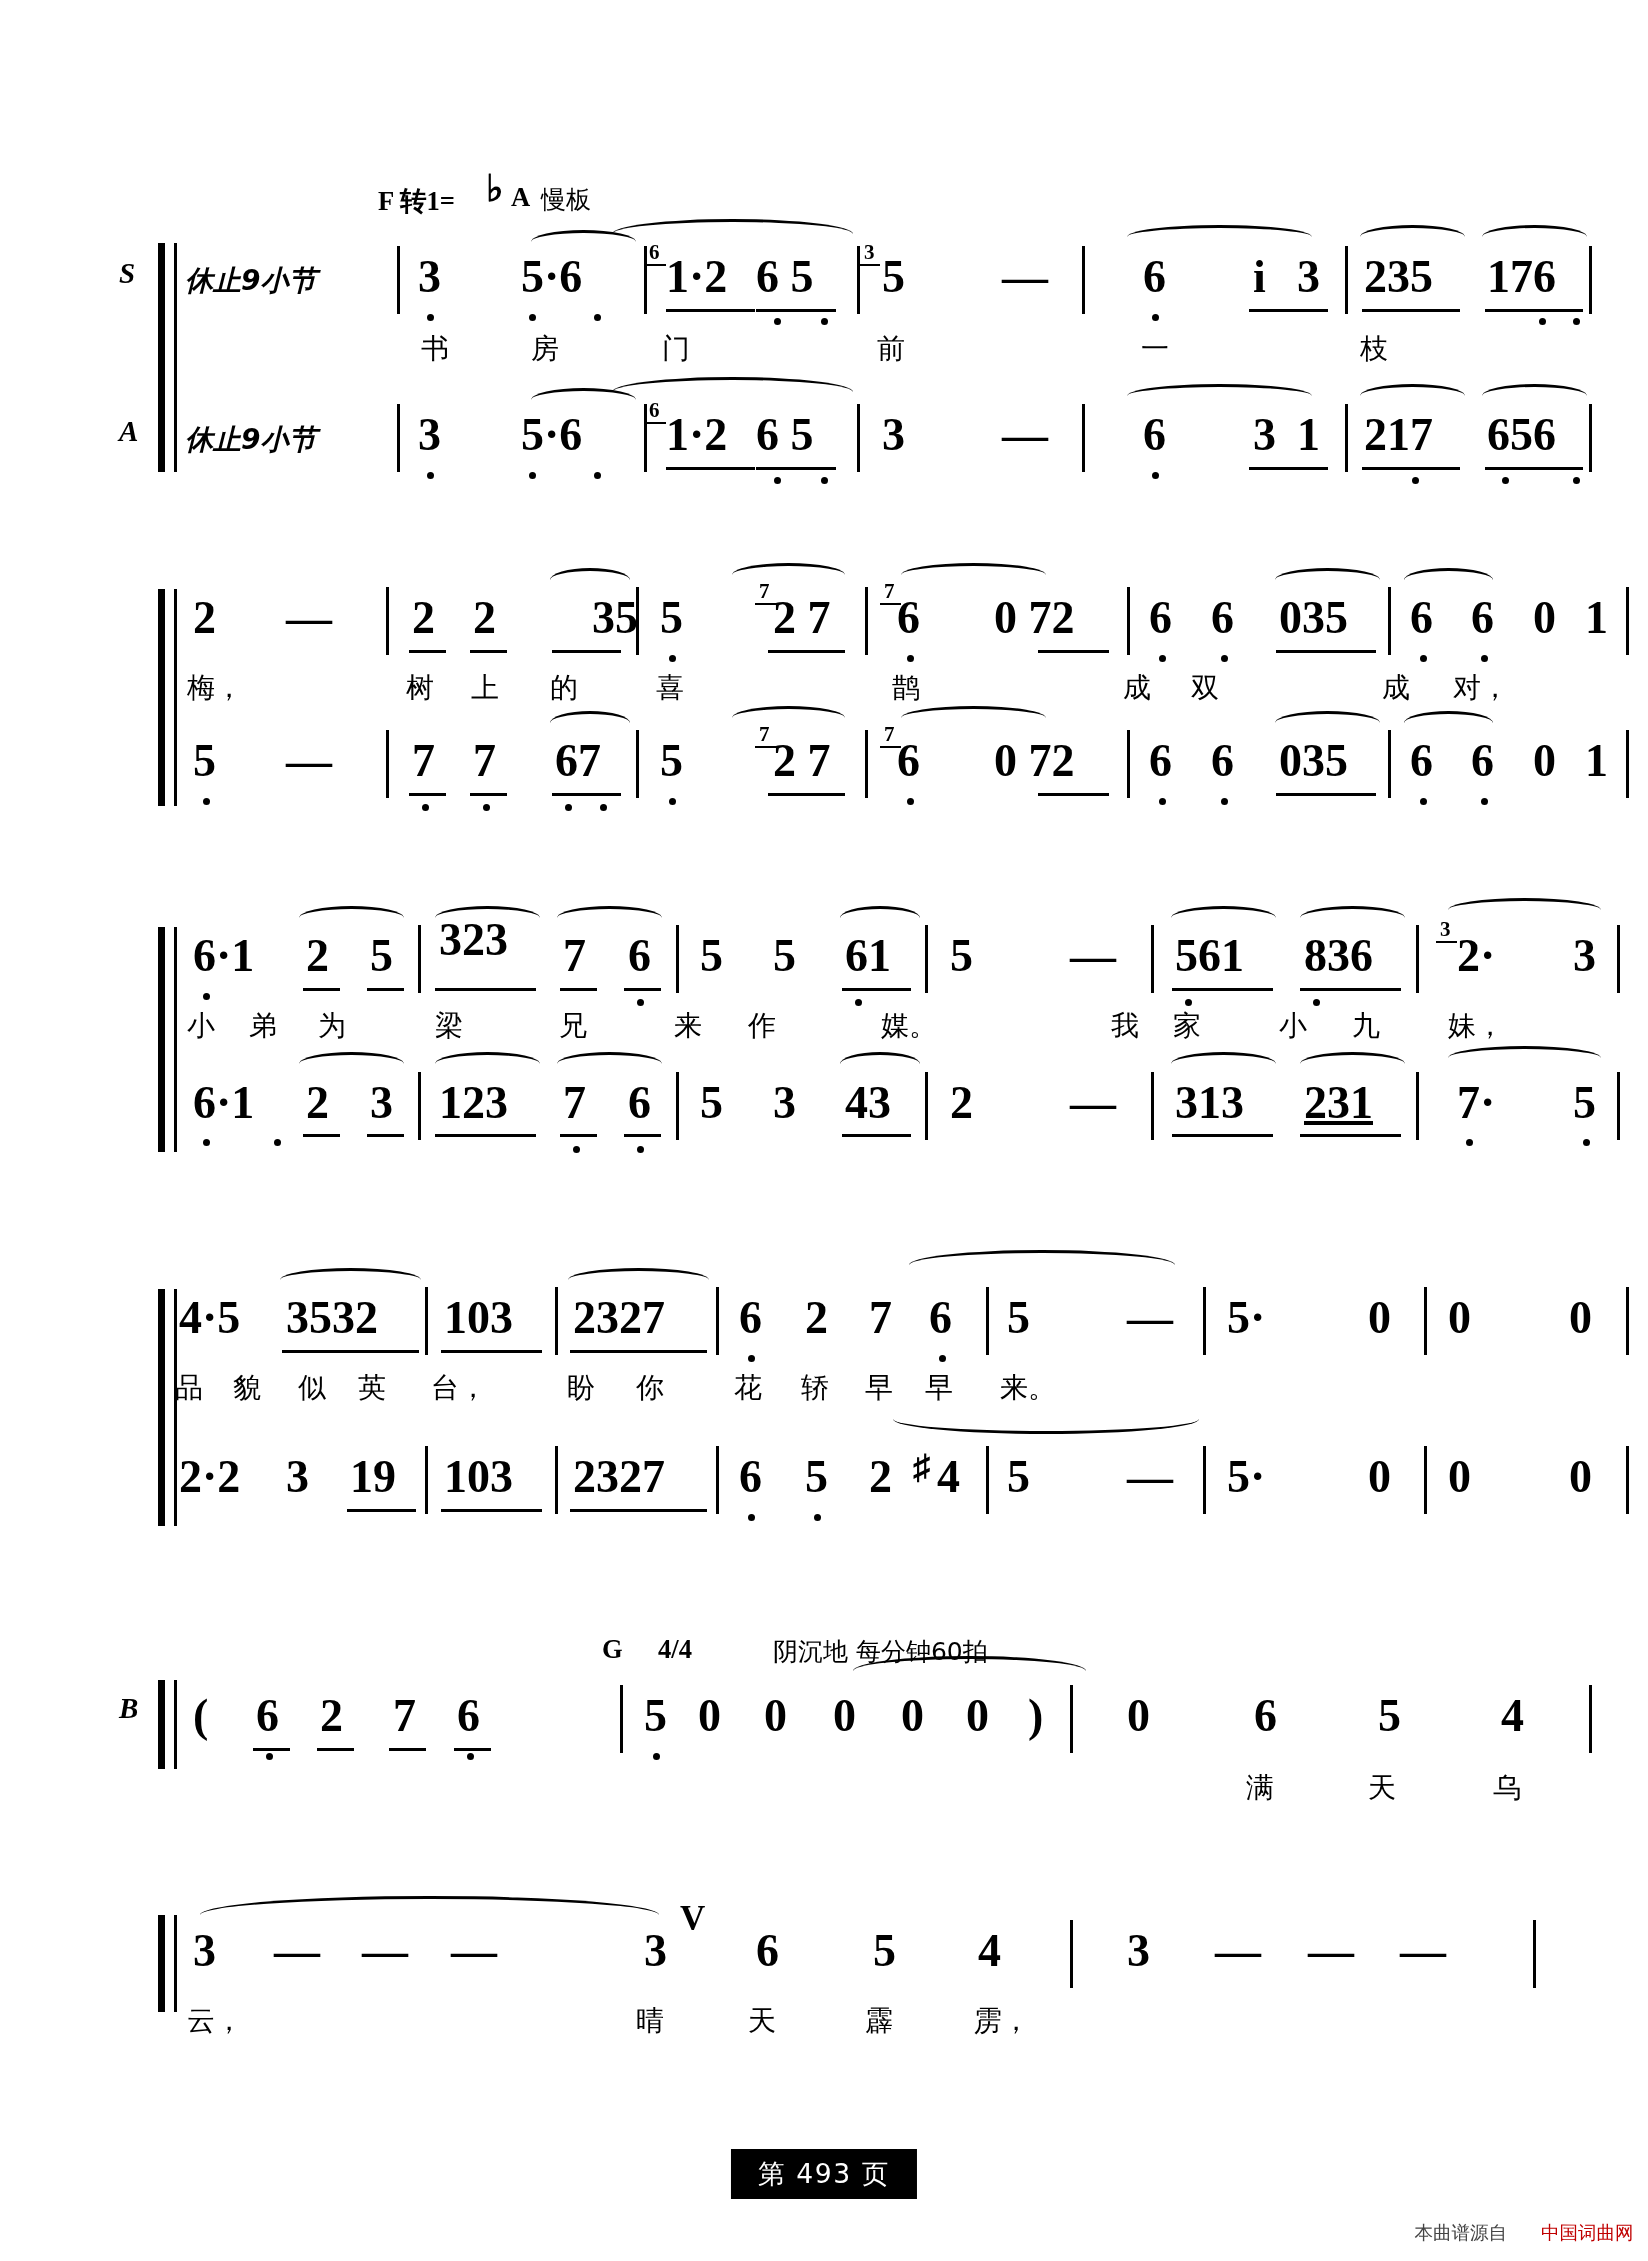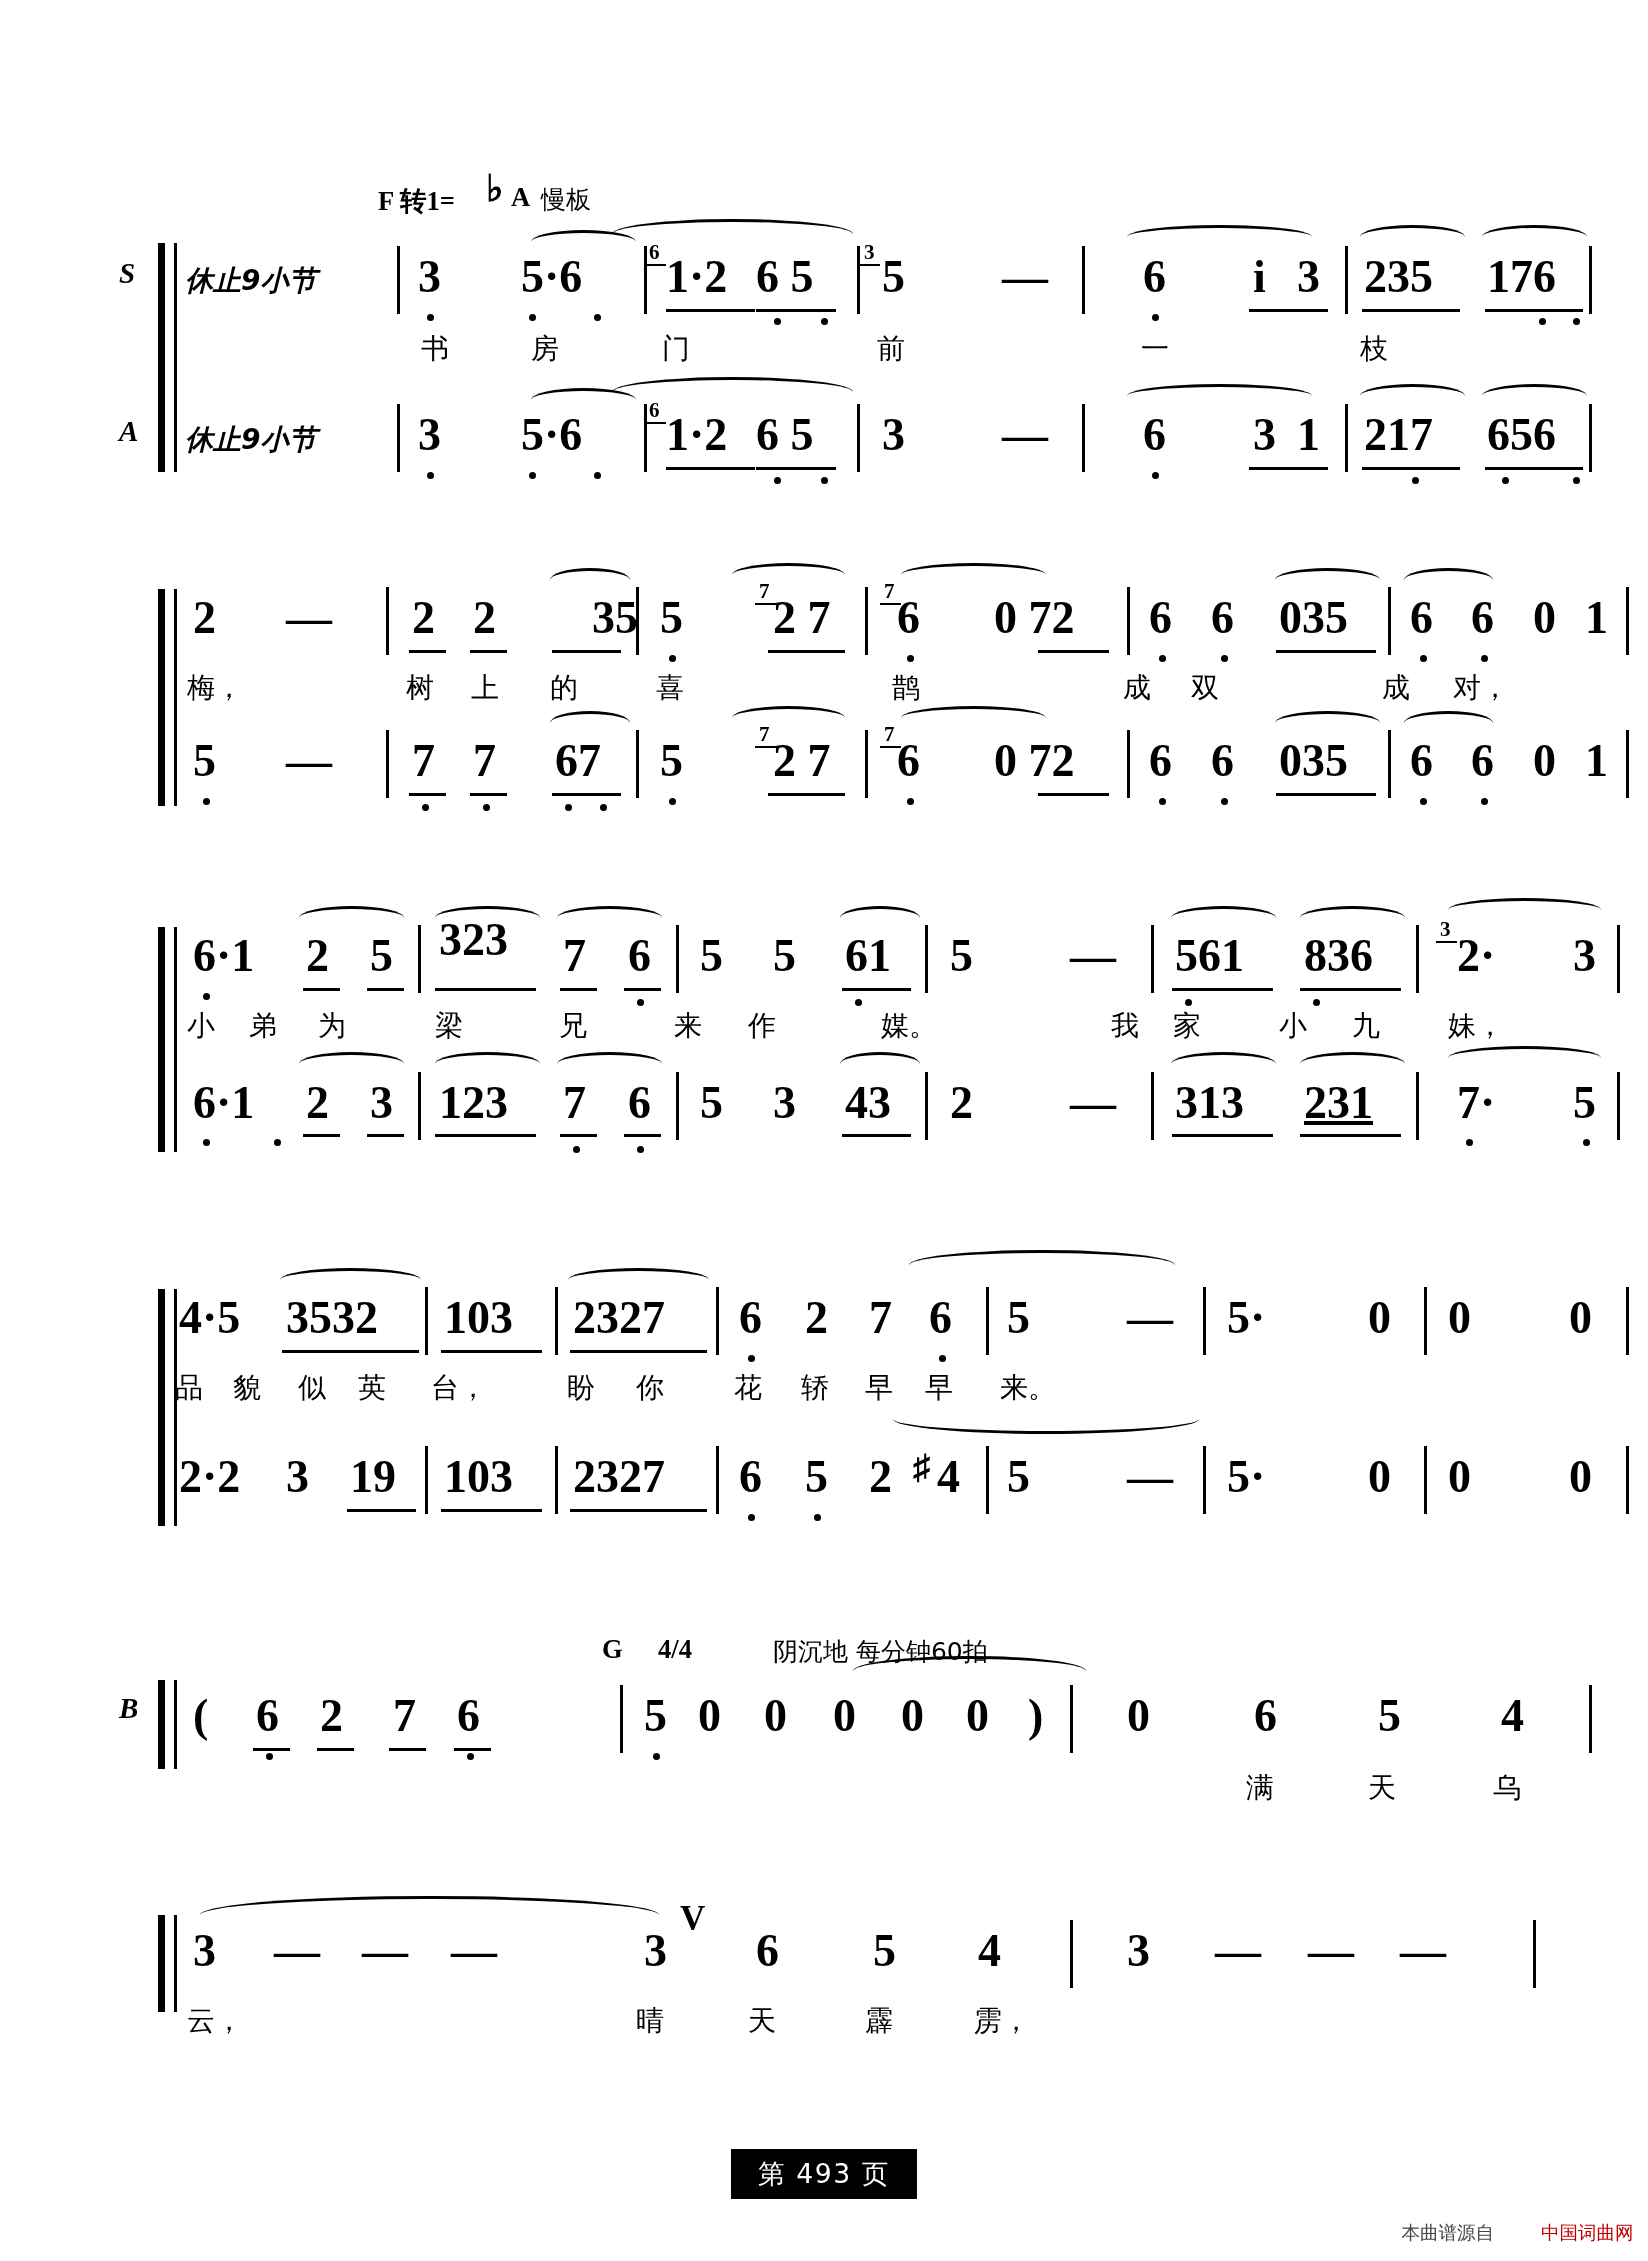--- a/index.html
+++ b/index.html
@@ -541,17 +541,17 @@
     <div class="bar" style="left:1533px;top:13px;height:68px;"></div>
 
     <div class="lyric" style="left:187px;top:95px;">云，</div>
     <div class="lyric" style="left:636px;top:95px;">晴</div>
     <div class="lyric" style="left:748px;top:95px;">天</div>
     <div class="lyric" style="left:865px;top:95px;">霹</div>
     <div class="lyric" style="left:974px;top:95px;">雳，</div>
   </div>
 
   <div class="footer-page" style="top:2149px;">第 493 页</div>
-  <div class="credit" style="right:154px;bottom:16px;margin-top:48px;">本曲谱源自</div>
+  <div class="credit" style="right:141px;bottom:16px;margin-top:48px;">本曲谱源自</div>
   <div class="credit red" style="right:14.5px;bottom:16px;color:#c00000;">中国词曲网</div>
 
 </div>
 
 
 </body></html>

